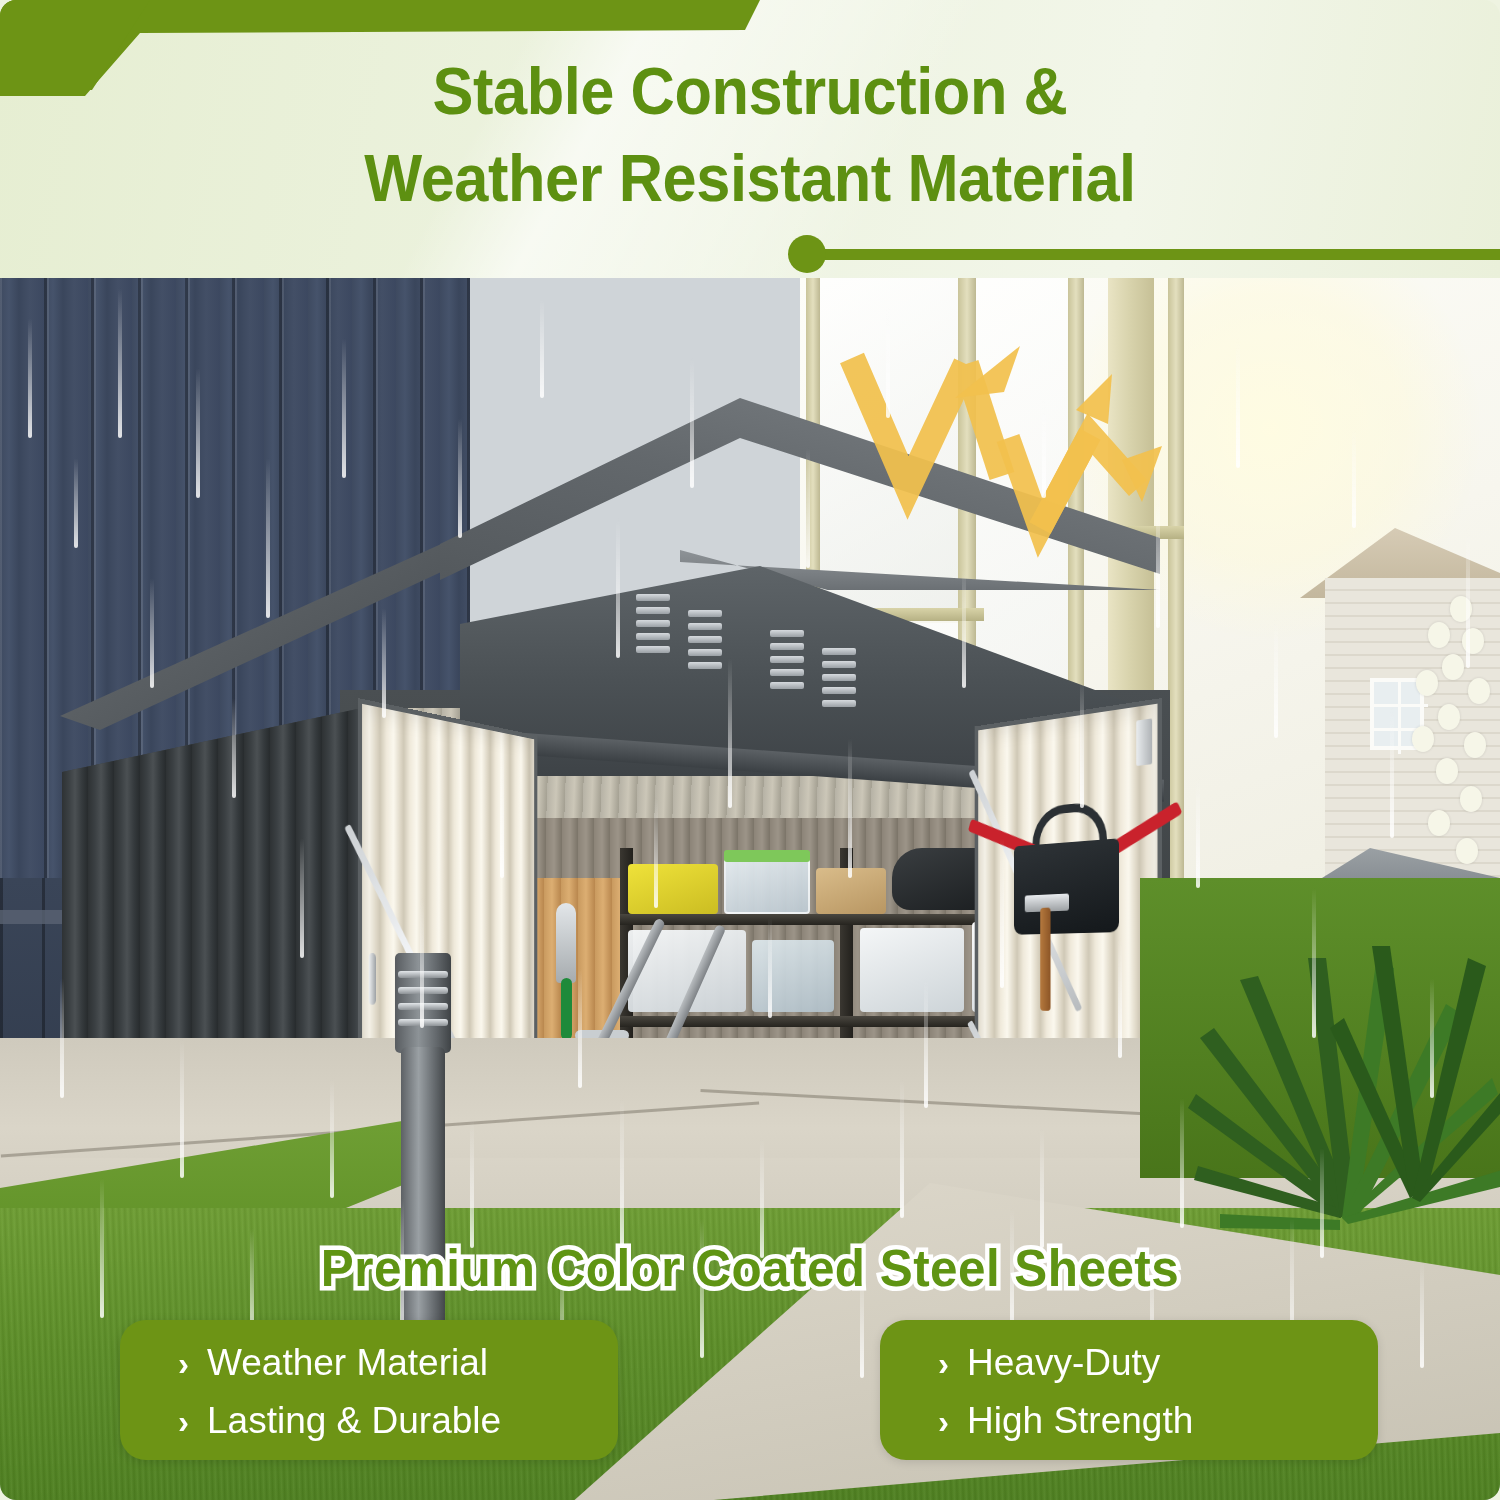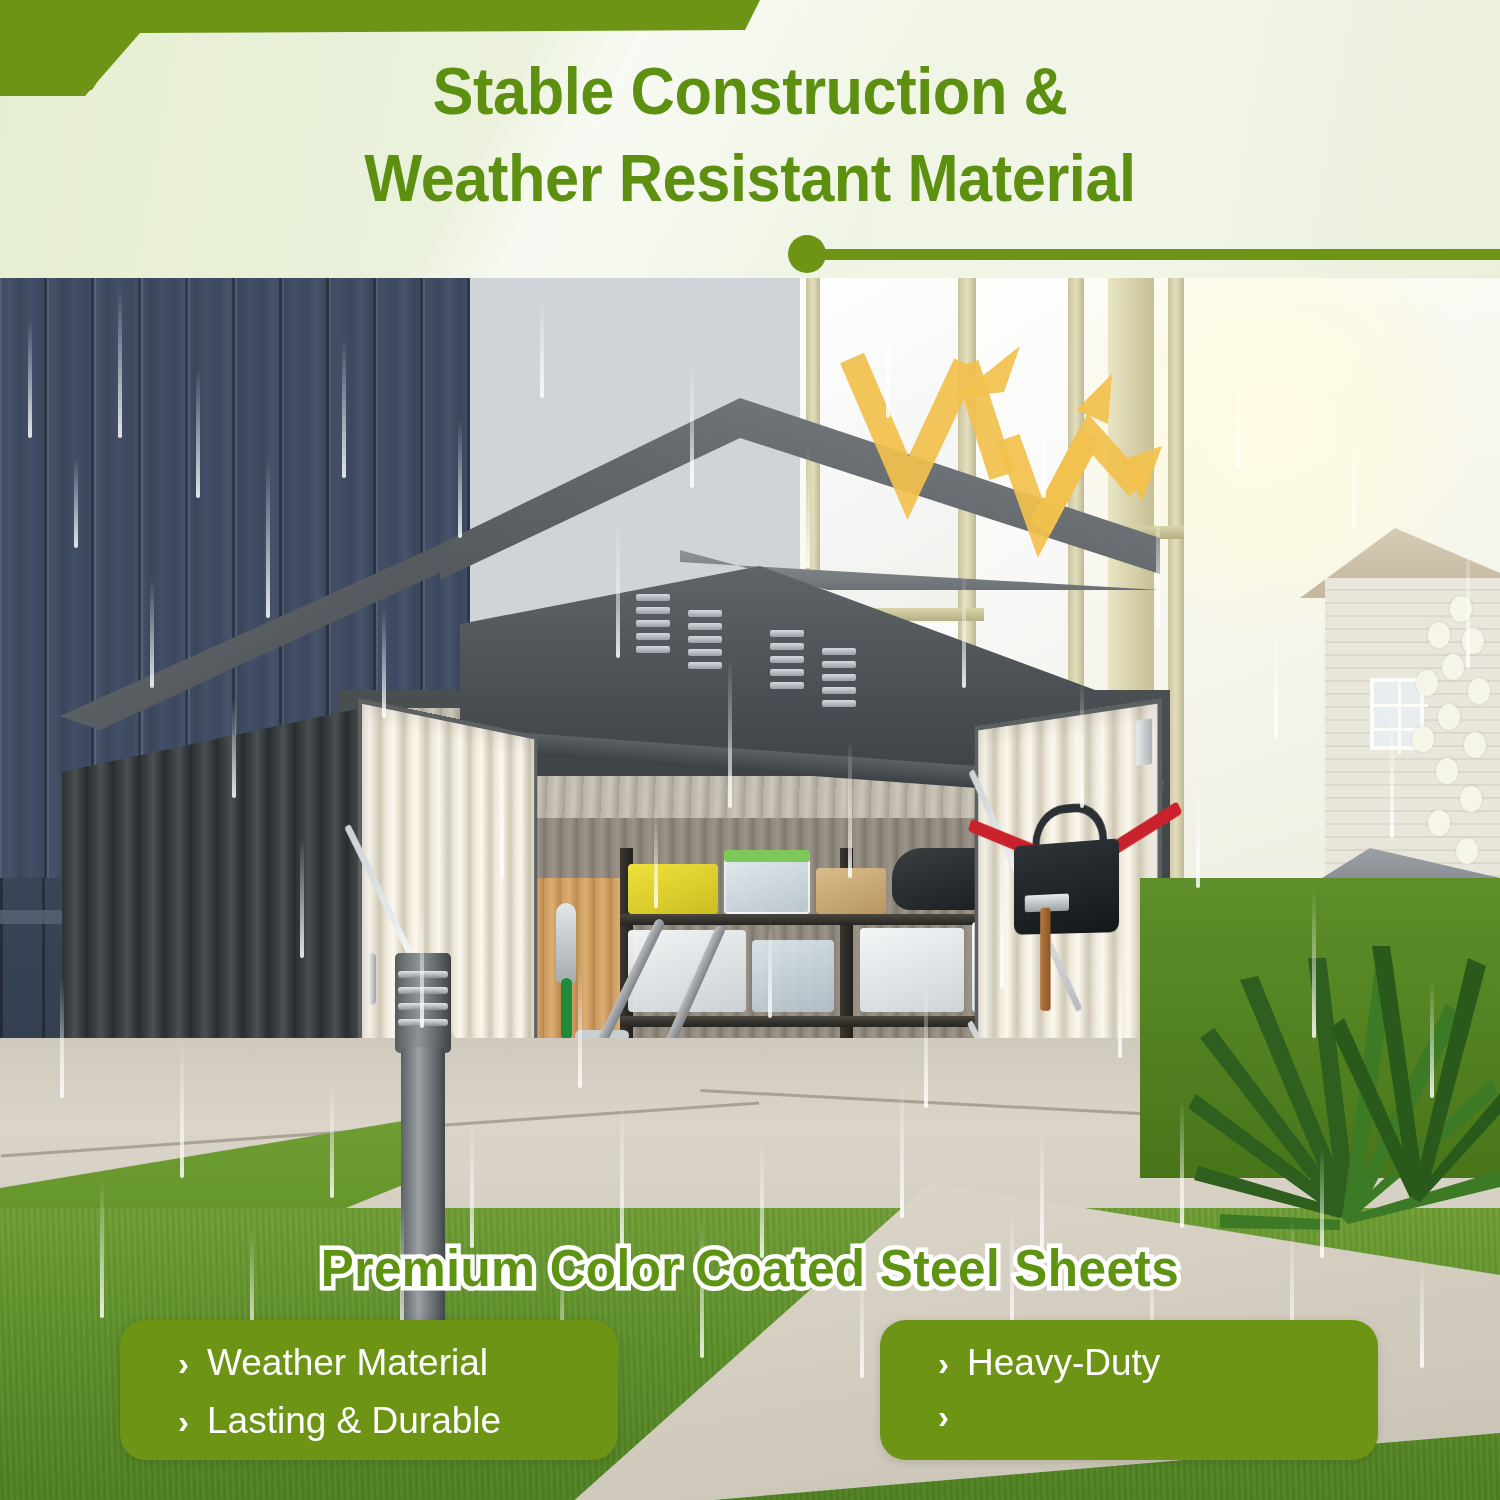--- a/index.html
+++ b/index.html
@@ -1,21 +1,21 @@
 <!DOCTYPE html>
 <html><head>
 <meta charset="utf-8">
 <style>
   html,body{margin:0;padding:0;}
   body{
     width:1500px;height:1500px;overflow:hidden;
     font-family:"Liberation Sans","DejaVu Sans",sans-serif;
     background:#eef3e1;
   }
-  .page{position:relative;width:1500px;height:1500px;overflow:hidden;}
+  .page{position:relative;width:1500px;height:1500px;overflow:hidden;border-radius:16px;}
 
   
   .header{
     position:absolute;left:0;top:0;width:1500px;height:278px;
     background:
       linear-gradient(118deg, rgba(255,255,255,0) 0%, rgba(255,255,255,0) 33%,
                       rgba(255,255,255,.62) 40%, rgba(255,255,255,.30) 52%,
                       rgba(255,255,255,0) 60%),
       linear-gradient(100deg,#e6eed2 0%,#edf3e0 45%,#f2f6e9 75%,#eaf0da 100%);
     overflow:hidden;
@@ -609,16 +609,17 @@
     </div>
   </div>
 
   <div class="card card-right">
     <div class="feat" style="left:58px;top:22px;">
       <span class="chev">›</span>
       <span>Heavy-Duty</span>
     </div>
     <div class="feat" style="left:58px;top:80px;">
       <span class="chev">›</span>
+      <span>High Strength</span>
     </div>
   </div>
 
 </div>
 
 </body></html>

